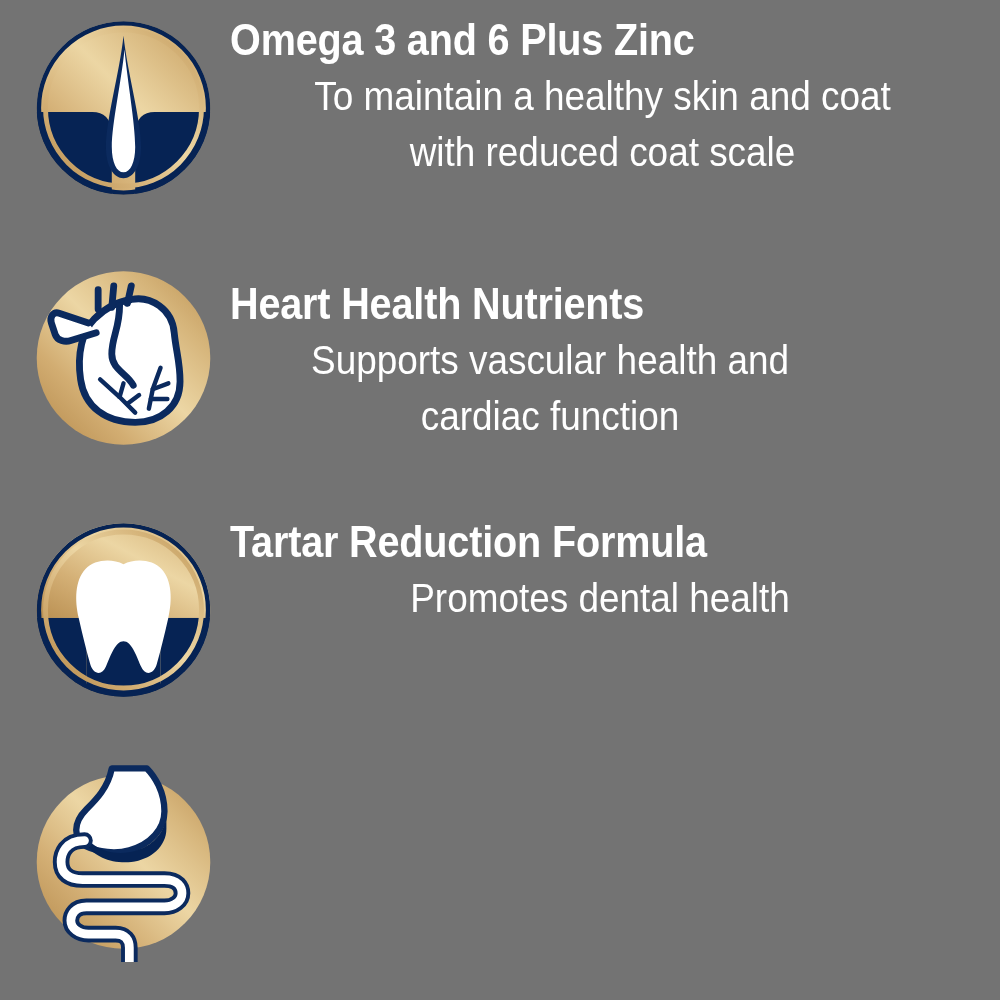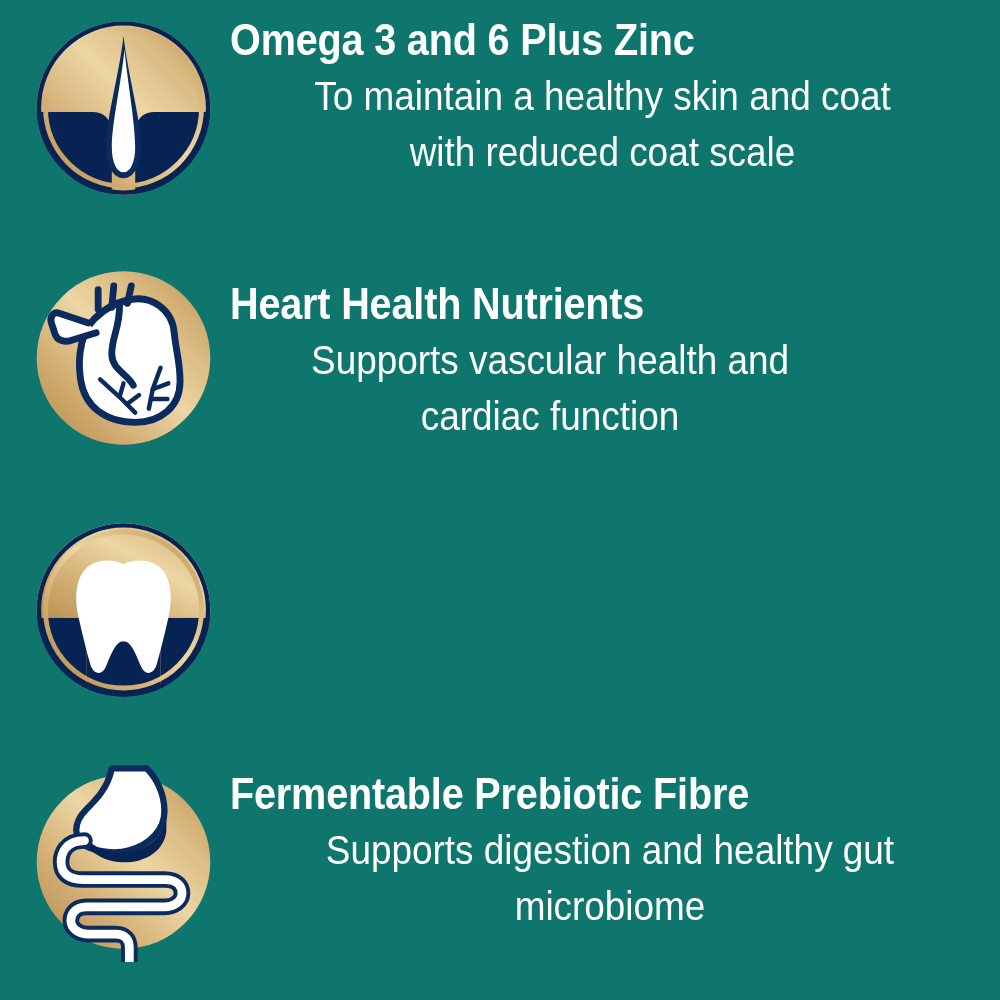--- a/index.html
+++ b/index.html
@@ -77,21 +77,21 @@
 
   
   #row-0 .text-wrap { width: 745px; }
   #row-1 .text-wrap { width: 640px; }
   #row-2 .text-wrap { width: 740px; }
   #row-3 .text-wrap { width: 760px; }
 </style>
 </head>
 <body>
 
-<div id="panel" style="background: #0f766e;">
+<div id="panel" style="background: #737373;">
 
   <div class="benefit-row" id="row-0">
     <div class="icon-wrap">
       <svg class="icon-svg" viewBox="0 0 200 200">
         <defs>
           <linearGradient id="gold0" x1="0" y1="1" x2="1" y2="0">
             <stop offset="0%" stop-color="#b98f51"></stop>
             <stop offset="28%" stop-color="#d4b076"></stop>
             <stop offset="55%" stop-color="#ecd6a4"></stop>
             <stop offset="78%" stop-color="#d8b87f"></stop>
@@ -208,20 +208,26 @@
                  C 150 70 150 90 146 108
                  C 142 126 138 142 134 156
                  C 131 166 122 168 118 158
                  C 113 146 108 132 100 132
                  C 92 132 87 146 82 158
                  C 78 168 69 166 66 156
                  C 62 142 58 126 54 108
                  C 50 90 50 70 61 58
                  C 70 48 88 47 100 53 Z" fill="#ffffff"></path>
       </svg>
+    </div>
+    <div class="text-wrap">
+      <div class="benefit-title">Tartar Reduction Formula</div>
+      <div class="benefit-desc">
+        <span class="line">Promotes dental health</span>
+      </div>
     </div>
   </div>
 
   <div class="benefit-row" id="row-3">
     <div class="icon-wrap">
       <svg class="icon-svg" viewBox="0 0 200 200">
         <defs>
           <linearGradient id="gold3" x1="0.05" y1="0.95" x2="0.95" y2="0.05">
             <stop offset="0%" stop-color="#b98f51"></stop>
             <stop offset="28%" stop-color="#d4b076"></stop>
@@ -266,22 +272,15 @@
                    C 160 140 152 146 142 146
                    L 62 146
                    C 50 146 46 154 46 160
                    C 46 168 54 174 64 174
                    L 92 174
                    C 102 174 106 180 106 188
                    L 106 212"></path>
         </g>
       </svg>
     </div>
-    <div class="text-wrap">
-      <div class="benefit-title">Fermentable Prebiotic Fibre</div>
-      <div class="benefit-desc">
-        <span class="line">Supports digestion and healthy gut</span>
-        <span class="line">microbiome</span>
-      </div>
-    </div>
   </div>
 
 </div>
 
 </body></html>

